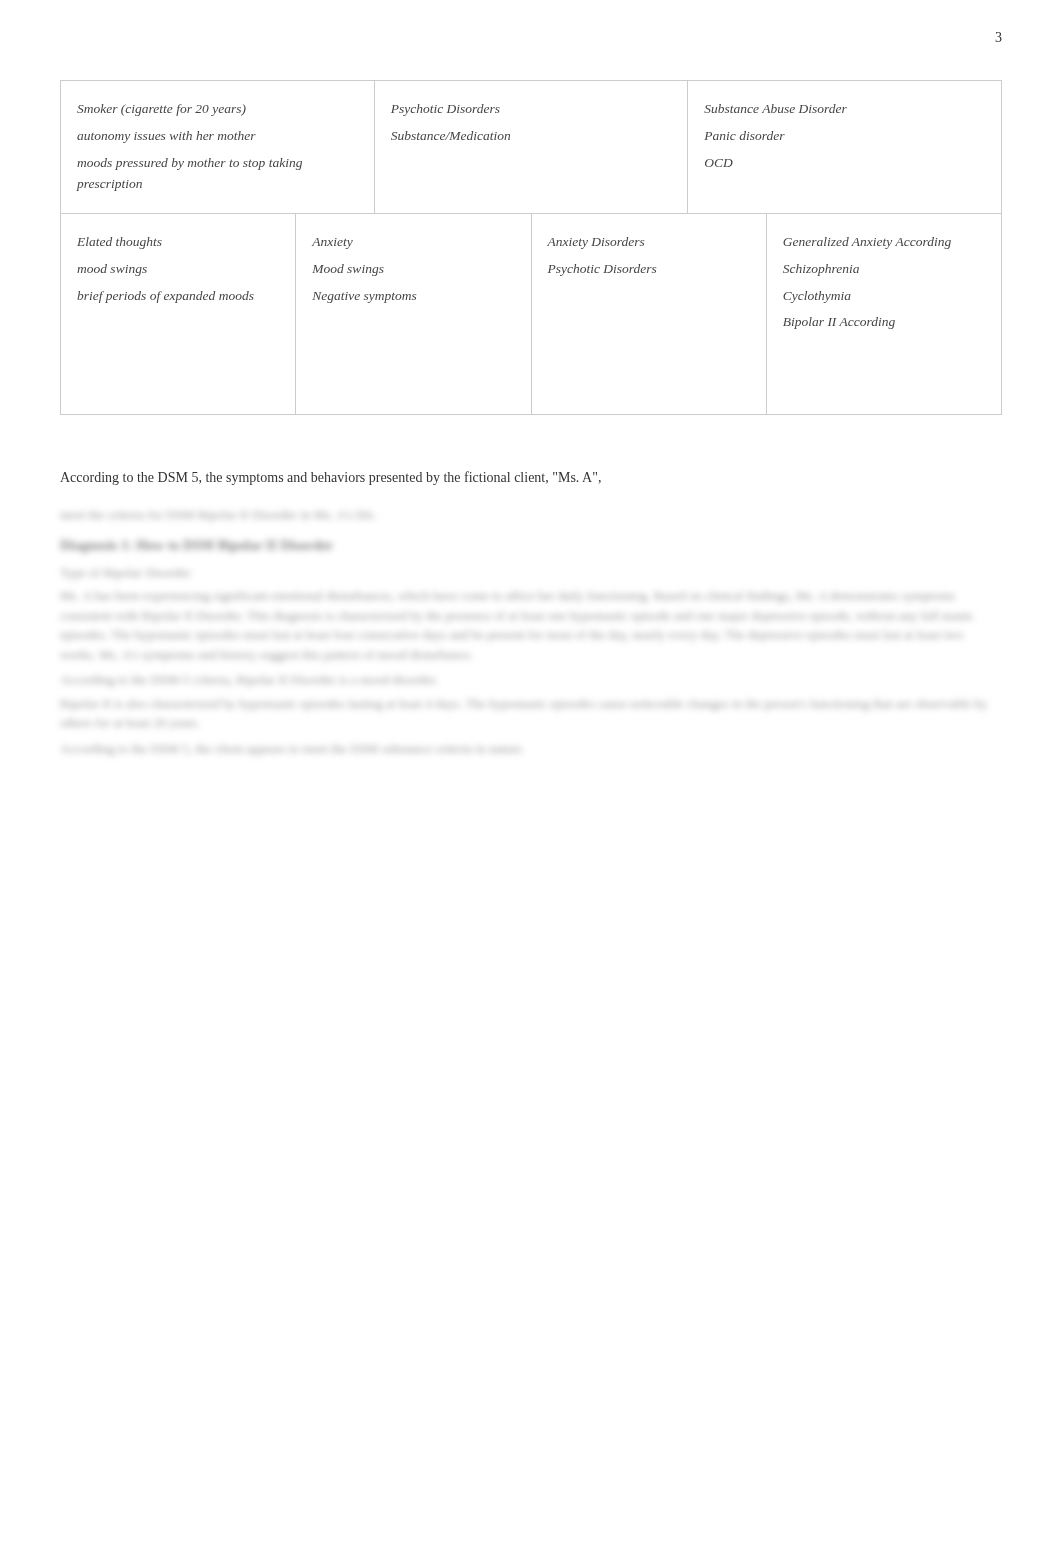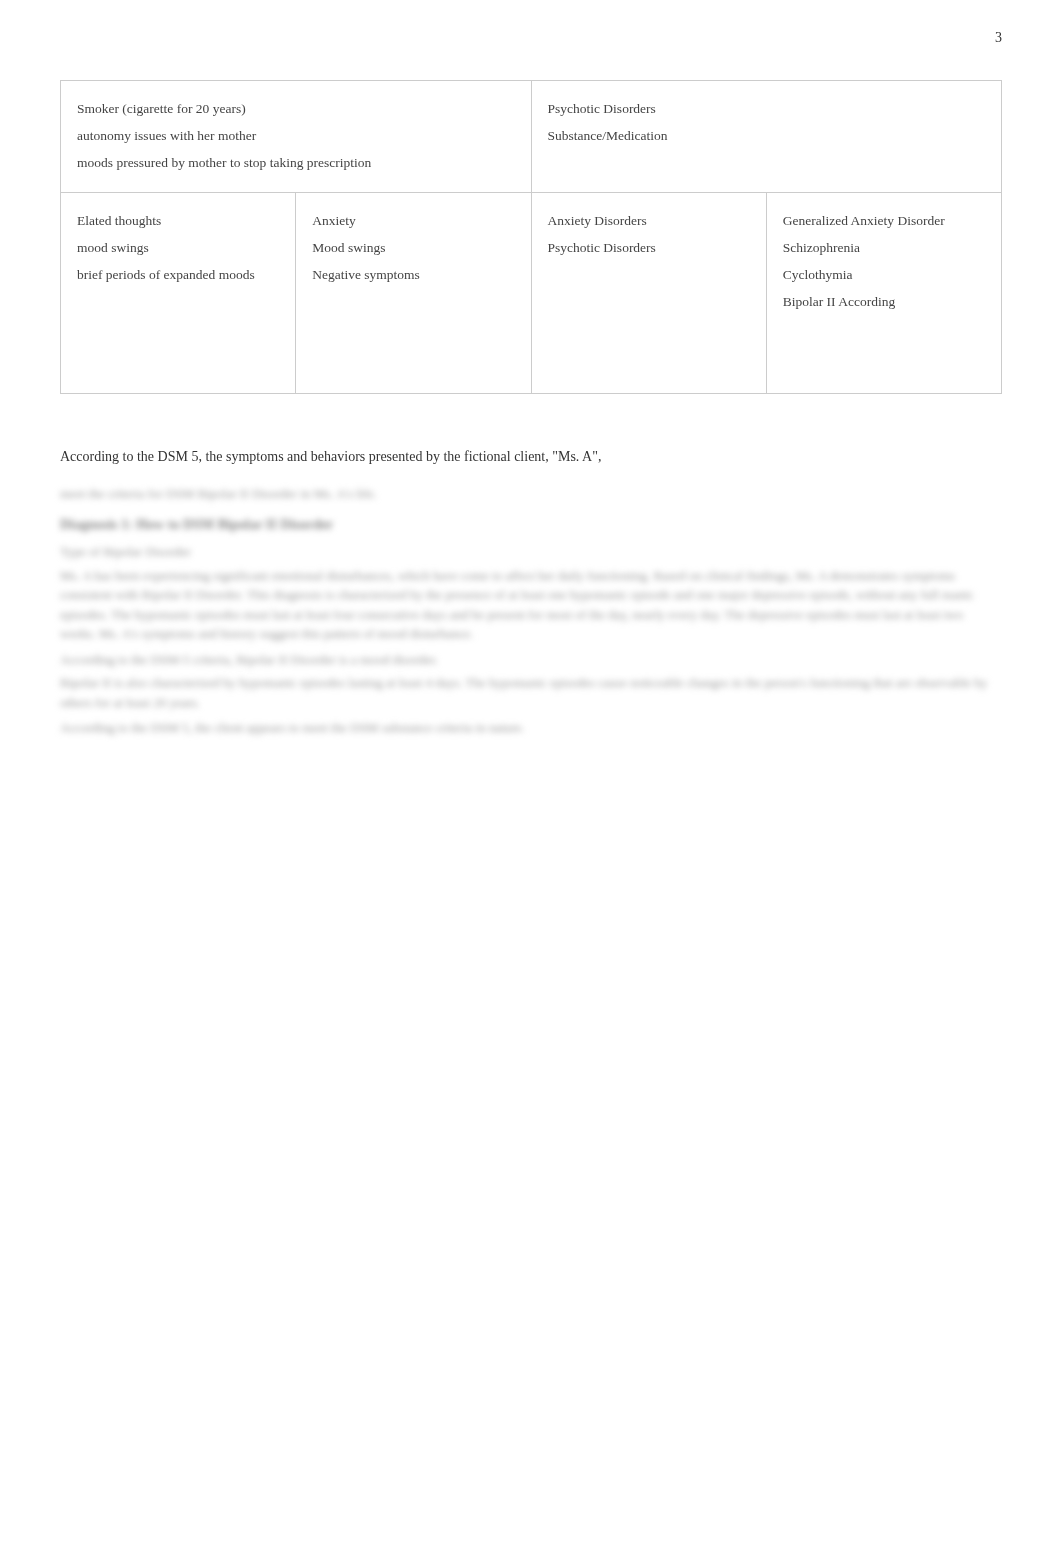--- a/index.html
+++ b/index.html
@@ -21,20 +21,21 @@
       color: #333;
     }
     .table-container {
       margin-top: 40px;
       border: 1px solid #ccc;
       width: 100%;
     }
     .table-row {
       display: flex;
       border-bottom: 1px solid #ccc;
+      font-style: italic;
     }
     .table-row:last-child {
       border-bottom: none;
       justify-content: space-between;
     }
     .table-cell {
       padding: 18px 16px;
       font-size: 13.5px;
       line-height: 1.55;
       color: #444;
@@ -99,20 +100,27 @@
         <p>autonomy issues with her mother</p>
         <p>moods pressured by mother to stop taking prescription</p>
       </div>
     </div>
     <div class="table-cell">
       <div class="cell-content">
         <p>Psychotic Disorders</p>
         <p>Substance/Medication</p>
       </div>
     </div>
+    <div class="table-cell">
+      <div class="cell-content">
+        <p>Substance Abuse Disorder</p>
+        <p>Panic disorder</p>
+        <p>OCD</p>
+      </div>
+    </div>
   </div>
   <div class="table-row">
     <div class="table-cell" style="min-height: 200px;">
       <div class="cell-content">
         <p>Elated thoughts</p>
         <p>mood swings</p>
         <p>brief periods of expanded moods</p>
       </div>
     </div>
     <div class="table-cell">
@@ -123,21 +131,21 @@
       </div>
     </div>
     <div class="table-cell">
       <div class="cell-content">
         <p>Anxiety Disorders</p>
         <p>Psychotic Disorders</p>
       </div>
     </div>
     <div class="table-cell">
       <div class="cell-content">
-        <p>Generalized Anxiety Disorder</p>
+        <p>Generalized Anxiety According</p>
         <p>Schizophrenia</p>
         <p>Cyclothymia</p>
         <p>Bipolar II According</p>
       </div>
     </div>
   </div>
 </div>
 
 <div class="paragraph-section">
   <p>According to the DSM 5, the symptoms and behaviors presented by the fictional client, "Ms. A",</p>

